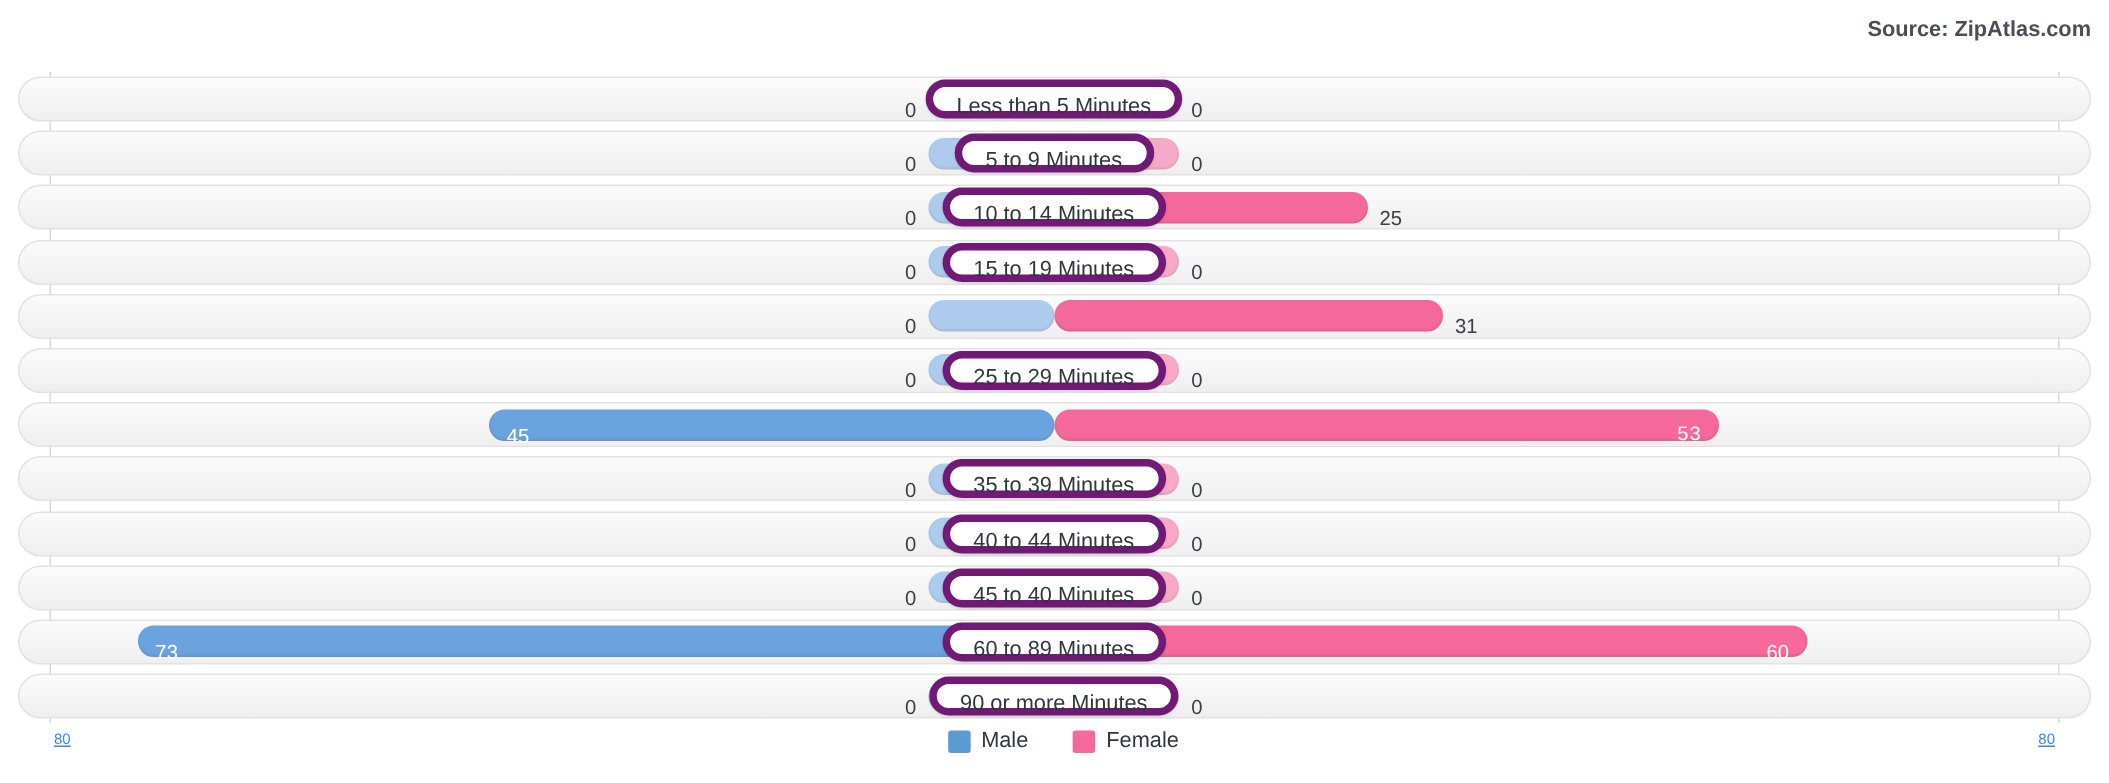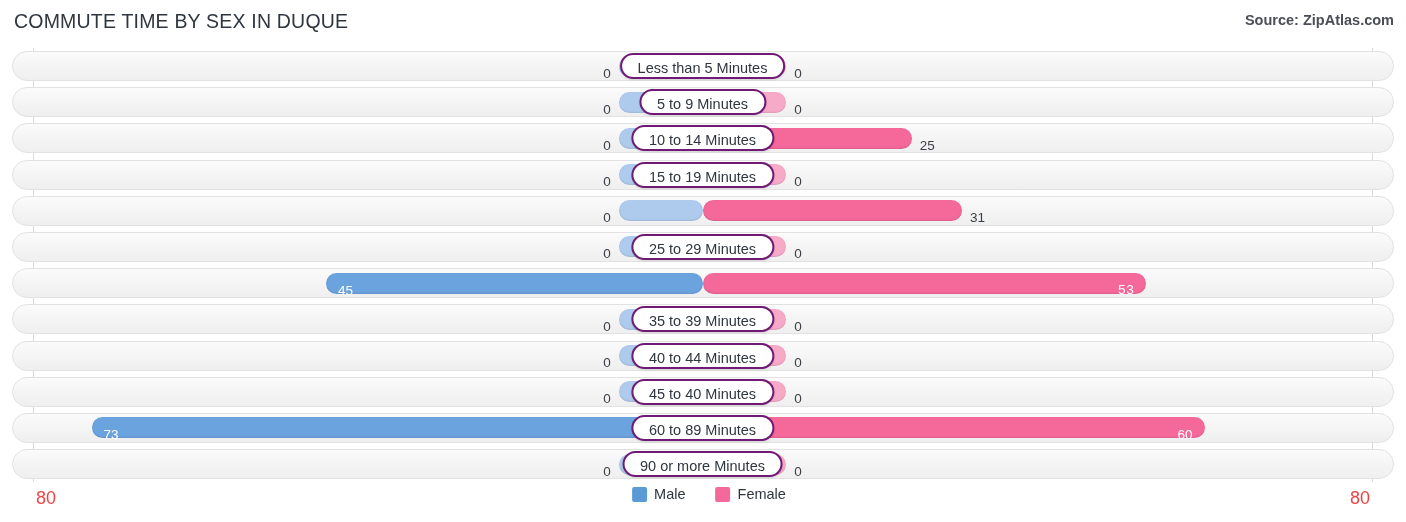--- a/index.html
+++ b/index.html
@@ -144,42 +144,43 @@
   .cat-pill {
     position: absolute;
     left: 50%;
     top: 5px;
     transform: translateX(-50%);
     height: 26px;
     line-height: 26px;
     padding: 0 16px;
     border-radius: 14px;
     background: #ffffff;
-    border: 2px solid #701a75;
+    border: 5px solid #701a75;
     box-shadow: 0 1px 2px rgba(0,0,0,.12);
     font-size: 14.5px;
     color: #2f3640;
     white-space: nowrap;
     text-align: center;
     z-index: 5;
   }
 
   
   .footer {
     position: absolute;
     left: 0;
     top: 482px;
     width: 1406px;
     height: 40px;
   }
   .axis-tick {
     position: absolute;
     top: 6px;
-    font-size: 18px;
-    color: #ef4444;
+    font-size: 10px;
+    color: #3b82f6;
+    text-decoration: underline;
   }
   .axis-tick.left  { left: 36px; }
   .axis-tick.right { right: 36px; }
 
   .legend {
     position: absolute;
     left: 50%;
     top: 4px;
     transform: translateX(-50%);
     display: flex;
@@ -203,21 +204,20 @@
     font-size: 14.5px;
     color: #2f3640;
   }
 </style>
 </head>
 <body>
 
 <div class="chart-root">
 
   <div class="header">
-    <div class="chart-title">COMMUTE TIME BY SEX IN DUQUE</div>
     <div class="chart-source">Source: ZipAtlas.com</div>
   </div>
 
   <div class="plot">
     <div class="axis-line left"></div>
     <div class="axis-line right"></div>
     <div class="rows" id="rows-host">
         <div class="row">
           <div class="track"></div>
           <div class="bars">

